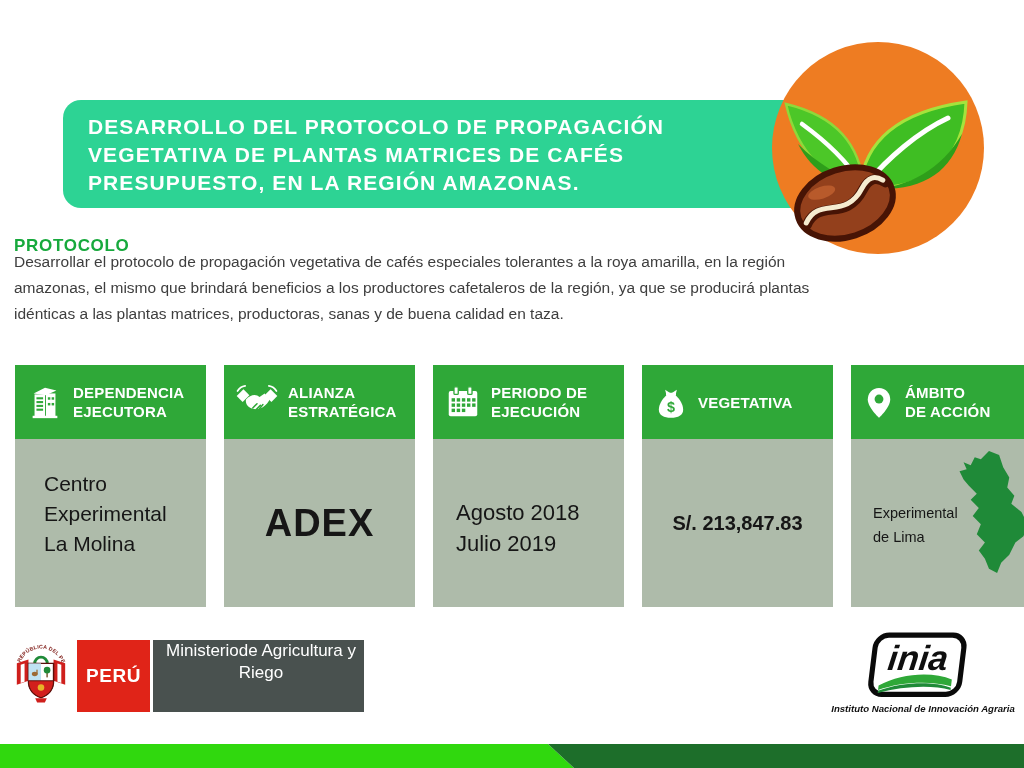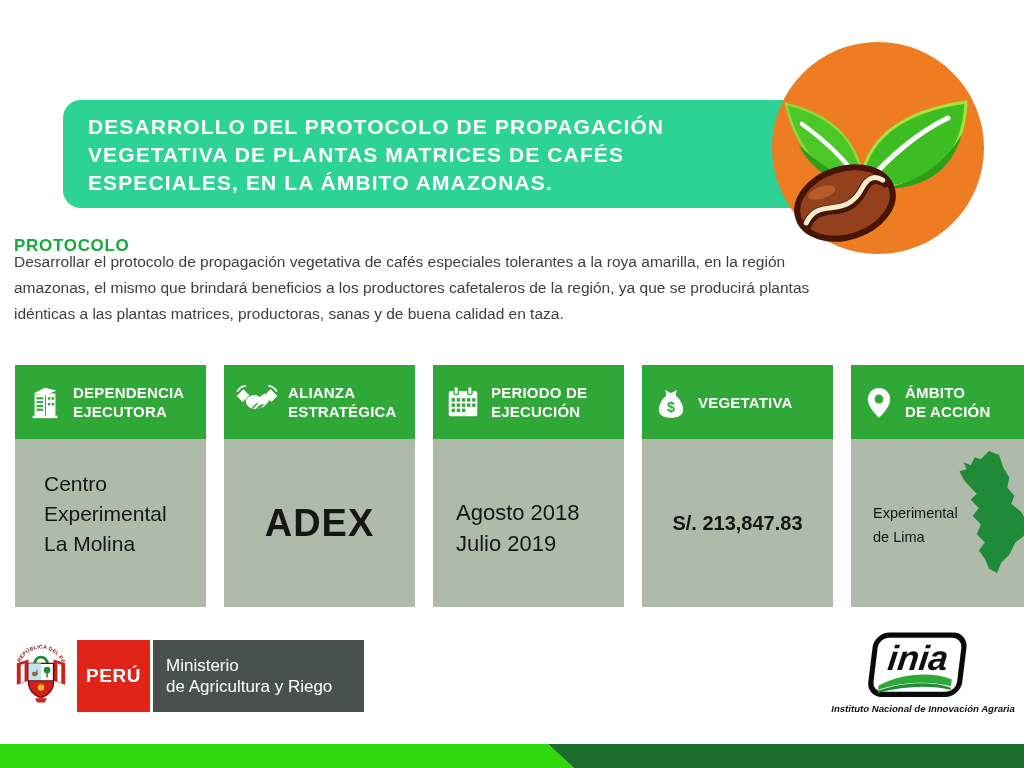--- a/index.html
+++ b/index.html
@@ -38,38 +38,38 @@
           font-size:20px;font-weight:700;border-radius:13px;}
   .v-ambito{position:absolute;left:22px;top:62px;font-size:14.5px;line-height:24px;}
   .lima-map{position:absolute;right:10px;top:10px;width:82px;height:130px;}
 
   
   .coat{position:absolute;left:12px;top:638px;width:58px;height:72px;}
   .peru-block{position:absolute;left:77px;top:640px;width:73px;height:72px;background:#E02418;
           display:flex;align-items:center;justify-content:center;}
   .peru-label{color:#ffffff;font-weight:bold;font-size:19px;letter-spacing:0.5px;}
   .ministry-block{position:absolute;left:153px;top:640px;width:211px;height:72px;background:#49514F;
-          display:flex;flex-direction:column;justify-content:center;padding-left:13px;box-sizing:border-box;}
+          display:flex;flex-direction:row;justify-content:center;padding-left:13px;box-sizing:border-box;}
   .ministry-block div{color:#ffffff;font-size:17px;line-height:21.5px;}
   .inia-logo{position:absolute;left:858px;top:630px;width:114px;height:74px;overflow:visible;}
   .inia-caption{position:absolute;left:827px;top:703px;width:192px;text-align:center;
           color:#111111;font-size:9.6px;font-weight:bold;font-style:italic;}
 
   .stripes{position:absolute;left:0;top:744px;width:1024px;height:24px;display:block;}
 </style>
 </head>
 <body>
 
 <div class="page">
 
   <div class="banner">
     <div class="banner-title">
       <div>DESARROLLO DEL PROTOCOLO DE PROPAGACIÓN</div>
       <div>VEGETATIVA DE PLANTAS MATRICES DE CAFÉS</div>
-      <div>ESPECIALES, EN LA ÁMBITO AMAZONAS.</div>
+      <div>PRESUPUESTO, EN LA REGIÓN AMAZONAS.</div>
     </div>
   </div>
 
   <svg class="illus" viewBox="0 0 220 220">
     <circle cx="110" cy="108" r="106" fill="#EE7C22"></circle>
 
     <path d="M 92 148 C 96 102 128 72 198 62 C 196 120 158 152 92 148 Z" fill="#3FBE23" stroke="#A6E23C" stroke-width="3"></path>
     <path d="M 92 148 C 134 152 172 132 194 94 C 182 136 150 154 92 148 Z" fill="#2E9E1A"></path>
     <path d="M 180 78 C 150 92 120 118 98 144" fill="none" stroke="#ffffff" stroke-width="5" stroke-linecap="round"></path>
 

